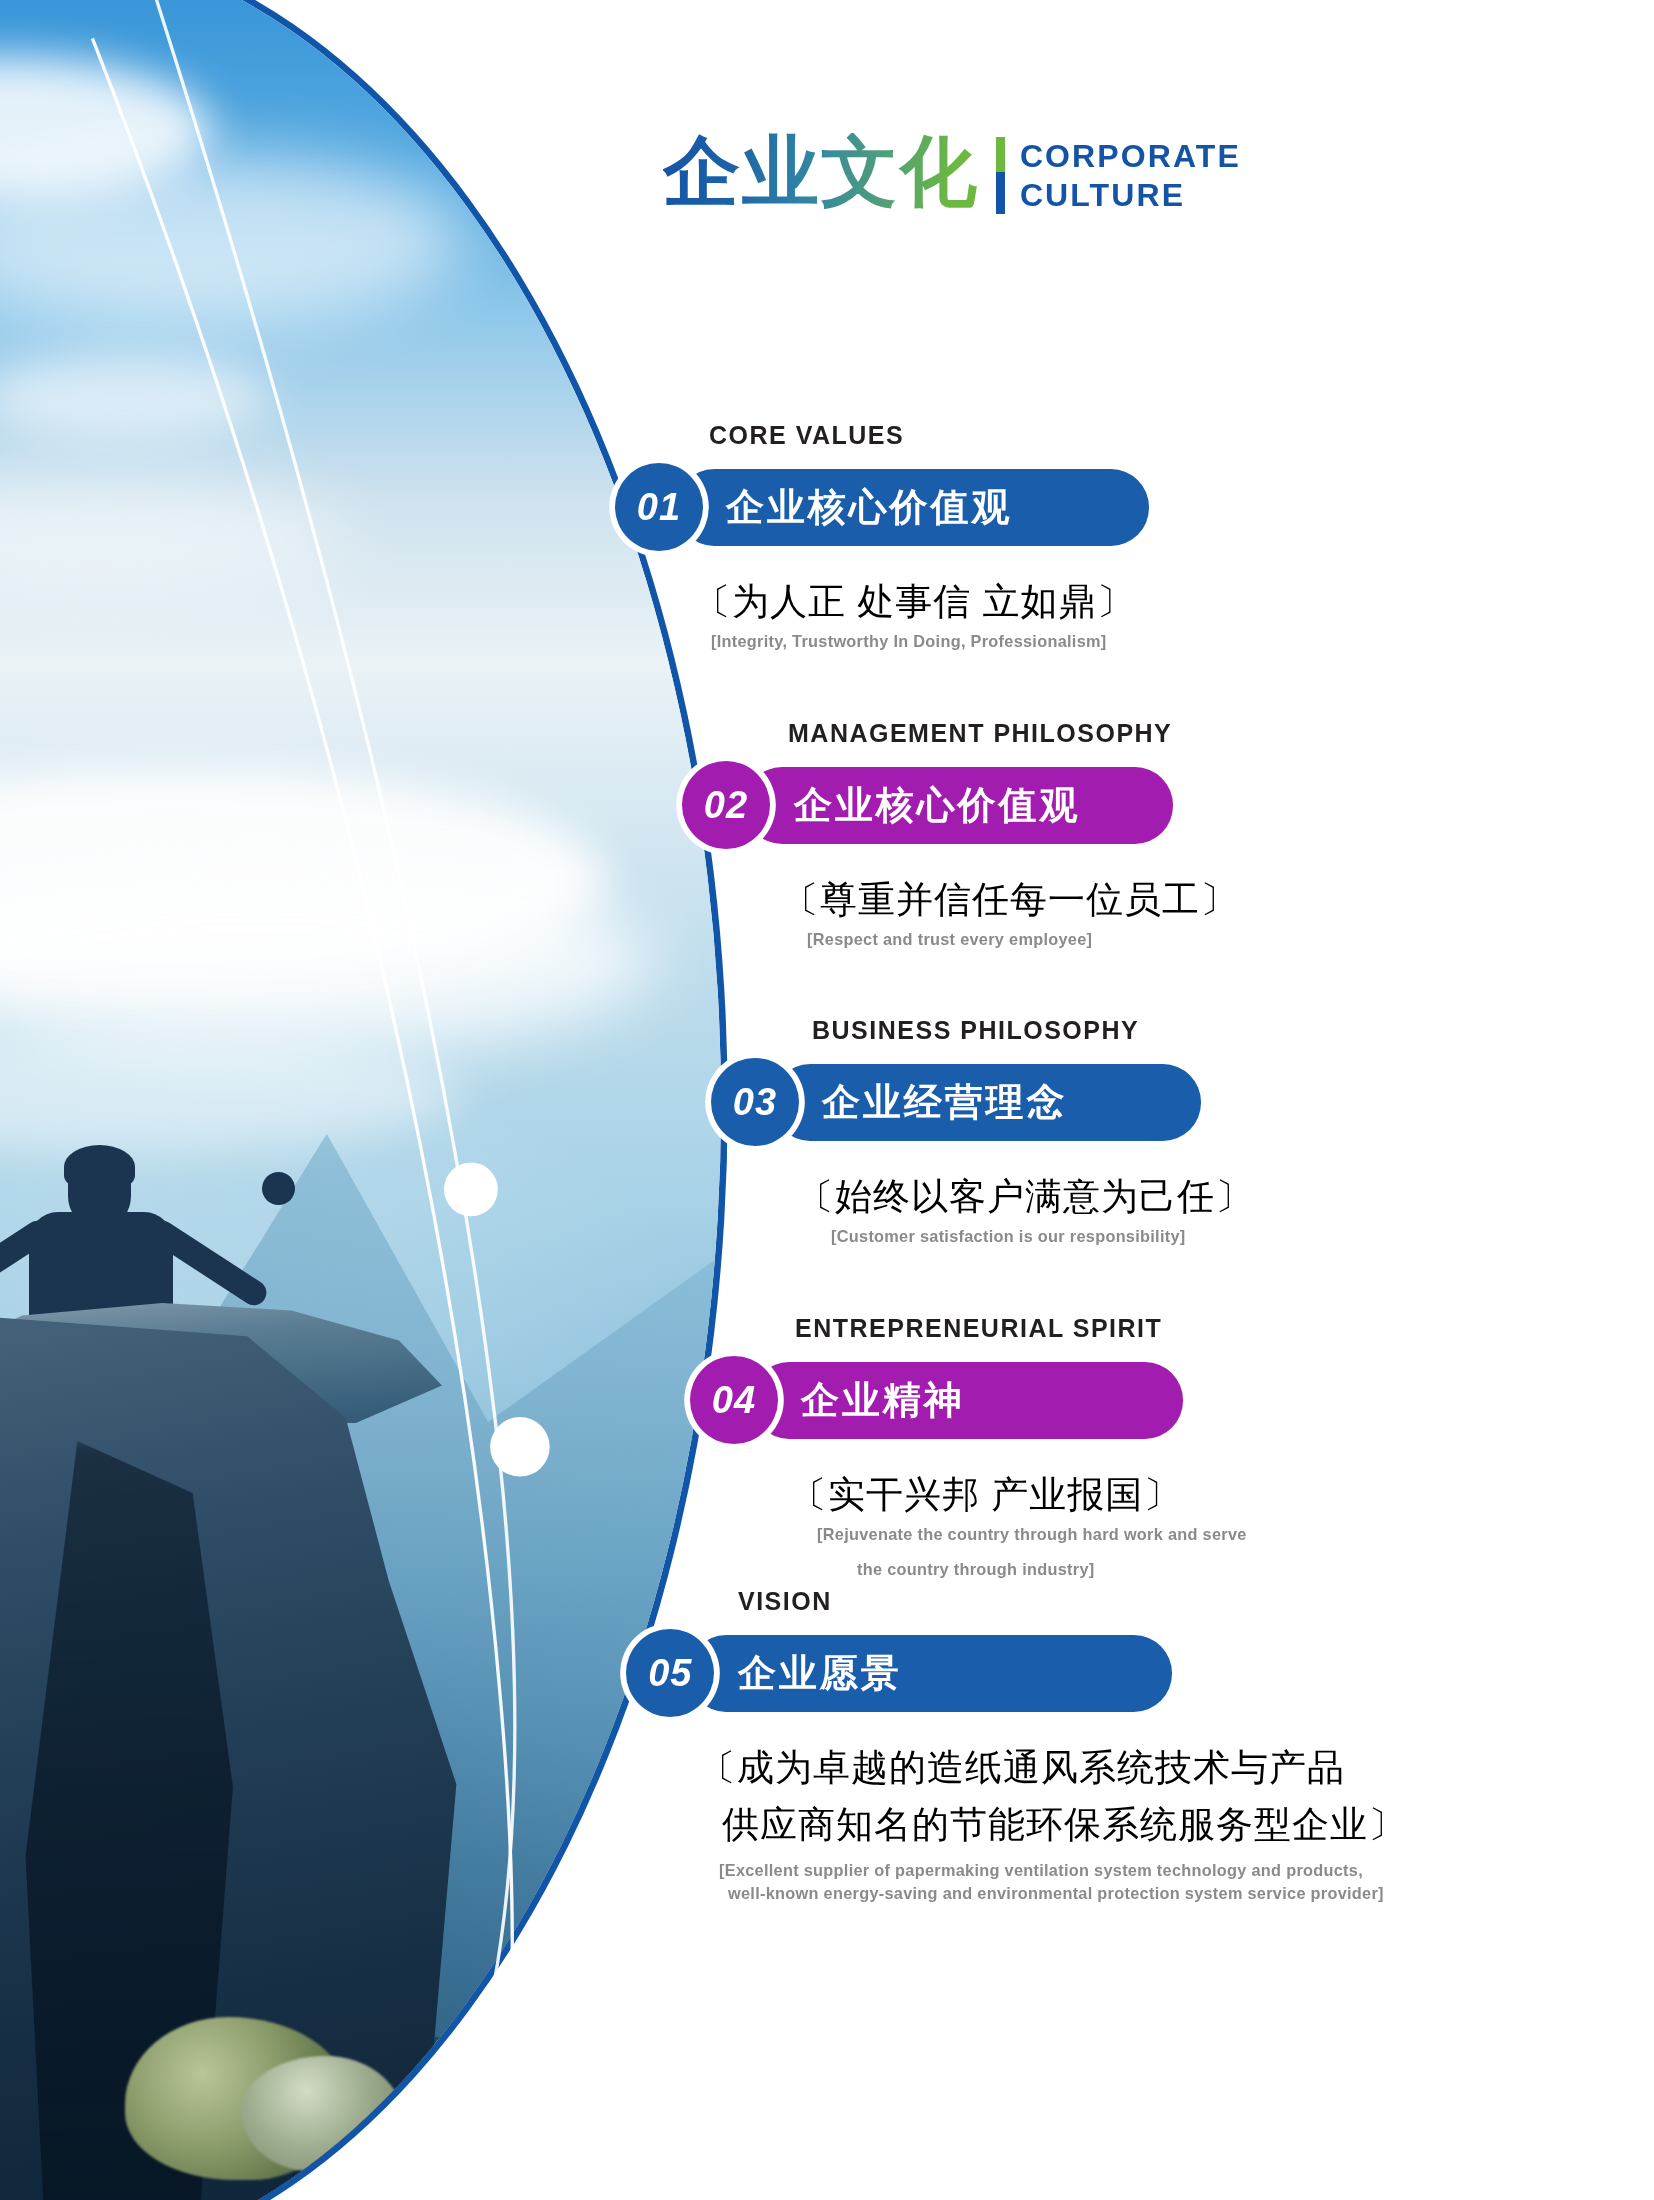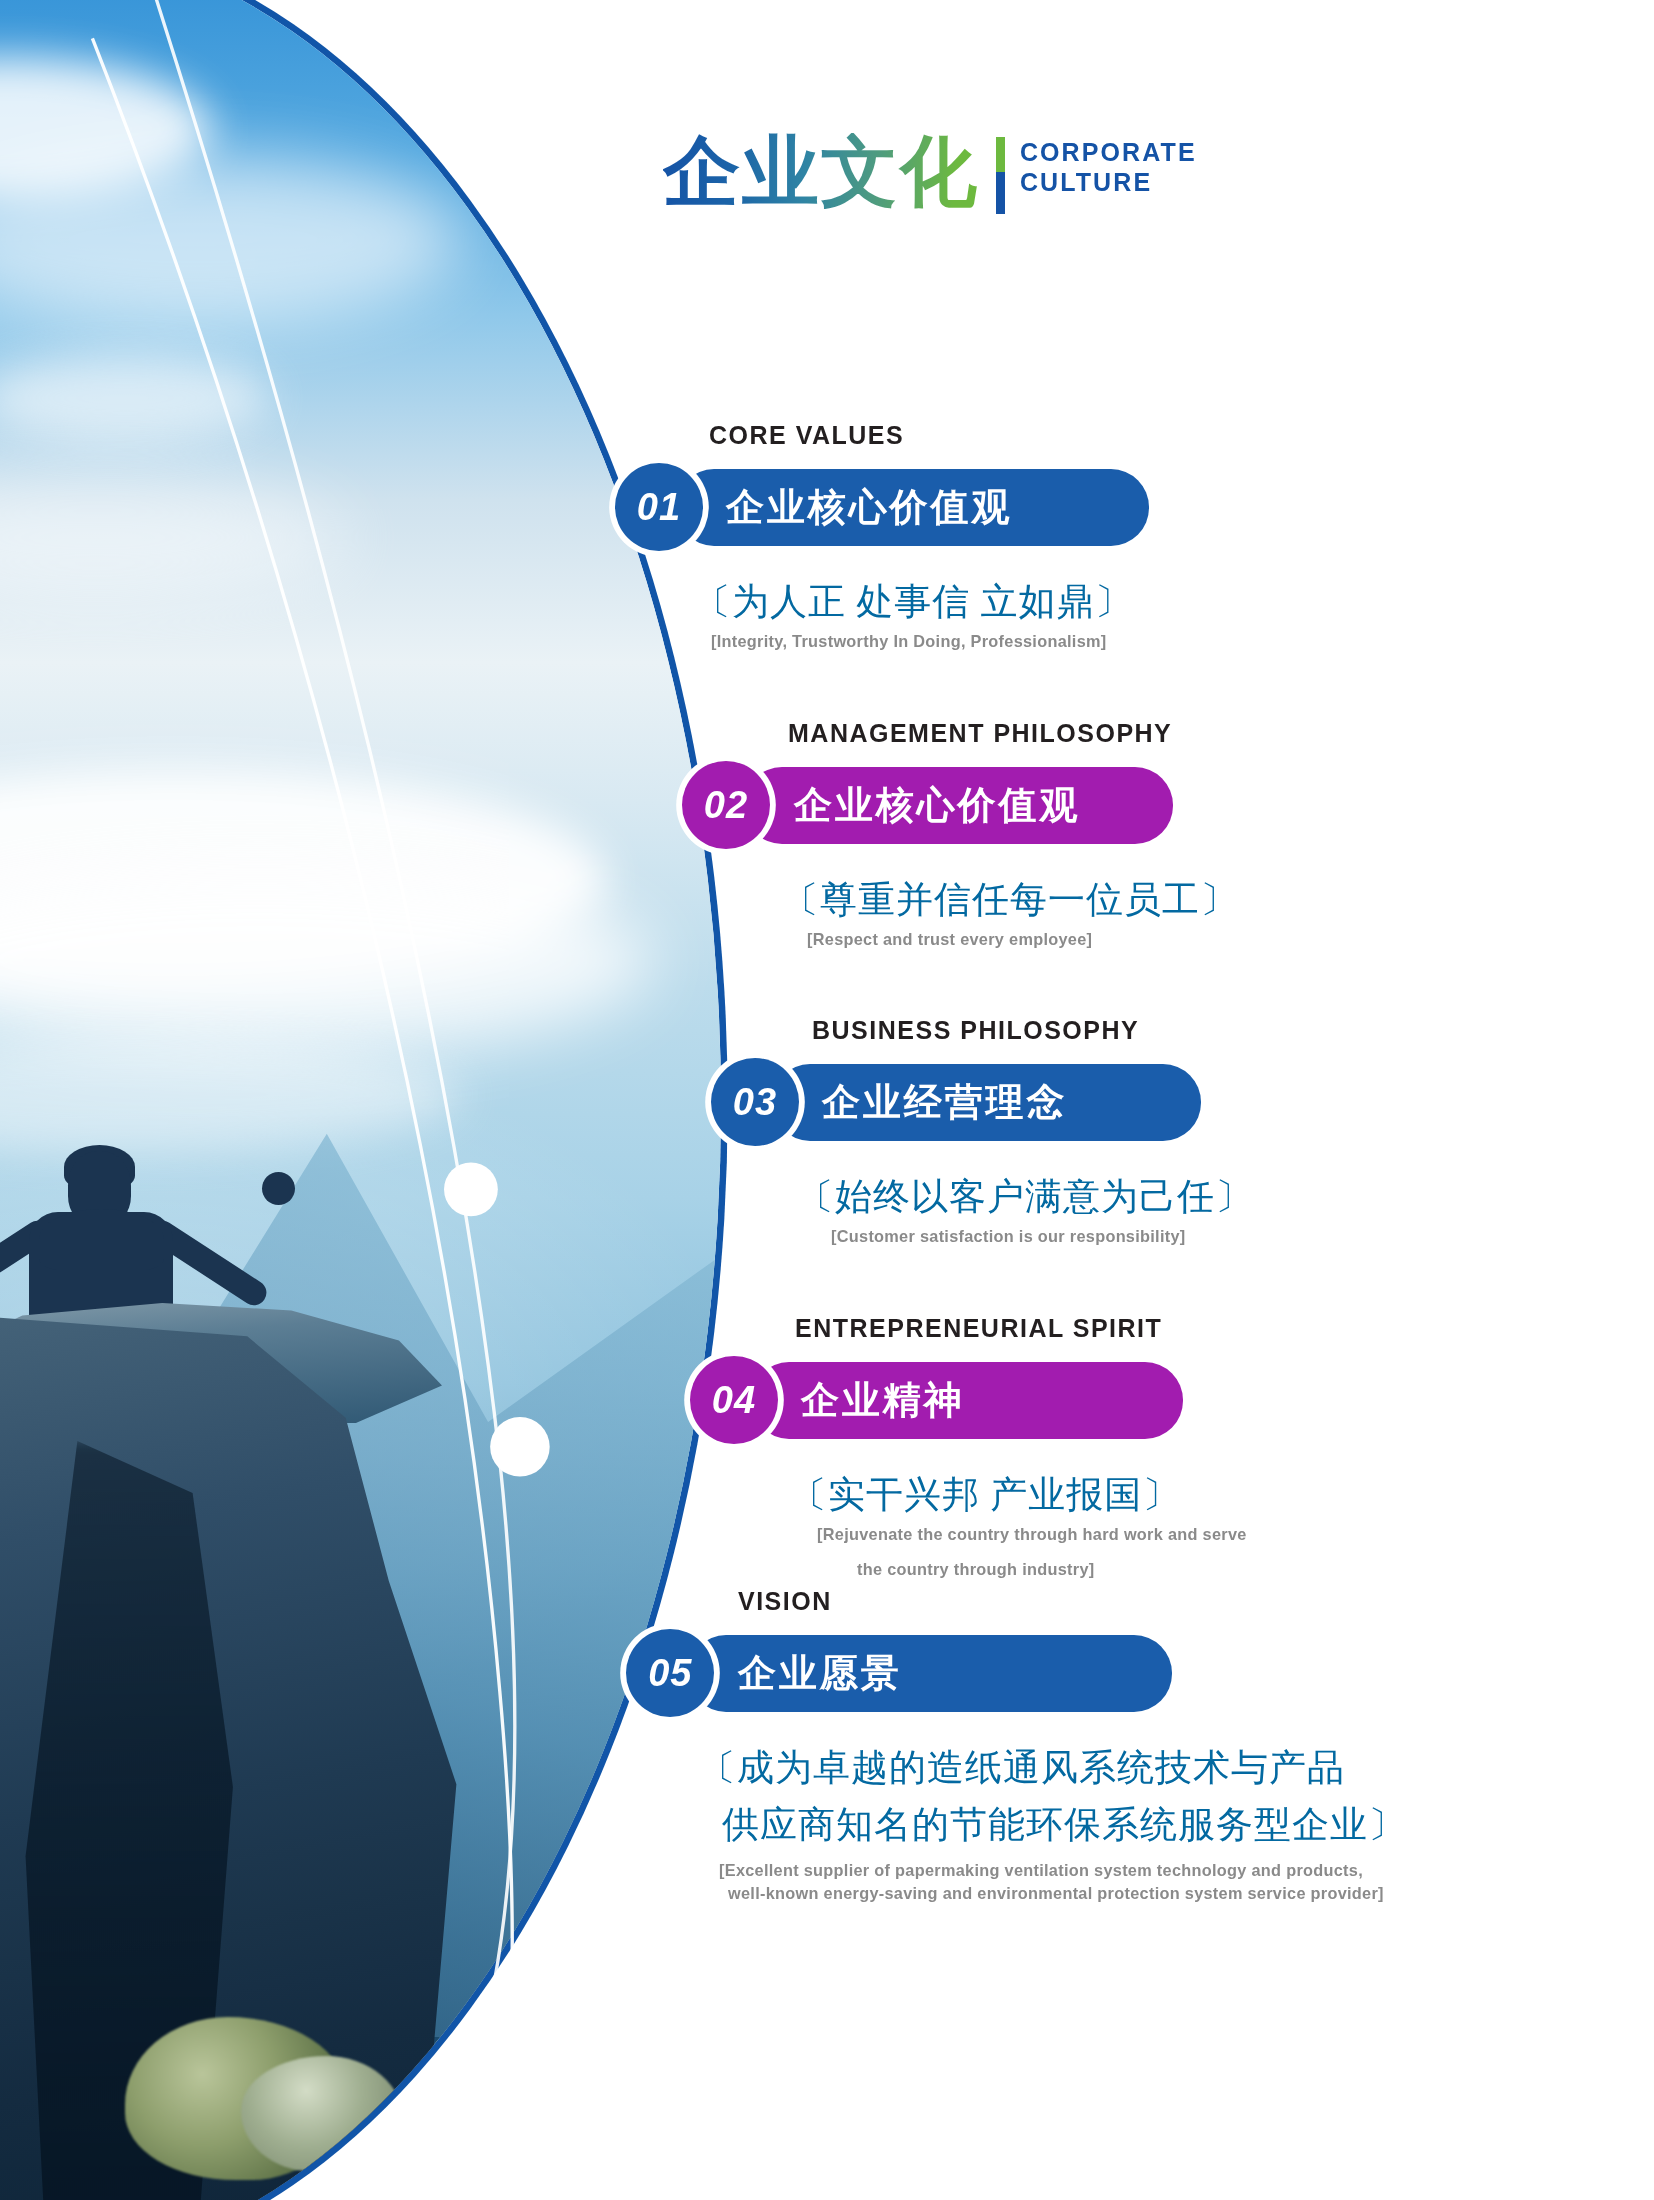--- a/index.html
+++ b/index.html
@@ -107,21 +107,21 @@
   #title-cn{
     font-size:77px;font-weight:700;letter-spacing:1.9px;line-height:1;
     background:linear-gradient(95deg,#1553a6 0%, #1b63a8 22%, #2f84a4 45%, #4f9c7e 68%, #6db93f 92%);
     -webkit-background-clip:text;background-clip:text;color:transparent;
     font-family:"DejaVu Sans","Liberation Sans",sans-serif;
   }
   #title-divider{width:8.6px;height:77px;margin:3.8px 15.4px 0 17.3px;
     background:linear-gradient(180deg,#6db93f 0%, #6db93f 46%, #1553a6 46%, #1553a6 100%);}
   #title-en{padding-top:3.8px;}
   #title-en div{
-    color:#1553a6;font-size:25px;font-weight:700;letter-spacing:2.1px;line-height:1.22;
+    color:#1553a6;font-size:32px;font-weight:700;letter-spacing:2.1px;line-height:1.22;
   }
 
   
   .item{position:absolute;left:0;width:1020px;}
   .eyebrow{
     position:absolute;color:#231f20;font-weight:700;font-size:25px;letter-spacing:1.5px;
     white-space:nowrap;
   }
   .badge{
     position:absolute;width:88px;height:88px;border-radius:50%;
@@ -143,22 +143,22 @@
     width:0;height:0;
     border-top:15.4px solid transparent;
     border-bottom:25px solid transparent;
     border-right:33px solid currentColor;
   }
   .blue{background:#1a5dab;}
   .blue::before{color:#1a5dab;}
   .green{background:#a21caf;}
   .green::before{color:#6aae3c;}
   .cn-line{
-    position:absolute;color:#0369a1;font-size:37px;letter-spacing:1px;white-space:nowrap;
-    font-family:Liberation Serif, serif;
+    position:absolute;color:#000000;font-size:37px;letter-spacing:1px;white-space:nowrap;
+    font-family:Liberation Sans, sans-serif;
   }
   .en-line{
     position:absolute;color:#8a8a8a;font-size:16.3px;font-weight:700;letter-spacing:0.3px;
     white-space:nowrap;line-height:1.5;
   }
 </style>
 </head>
 <body>
 
 <div id="hero-shape">

